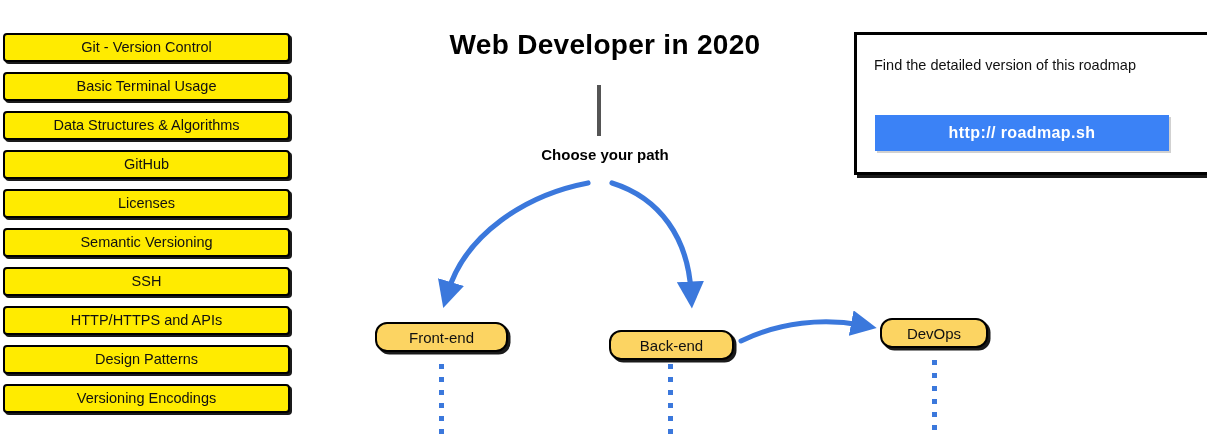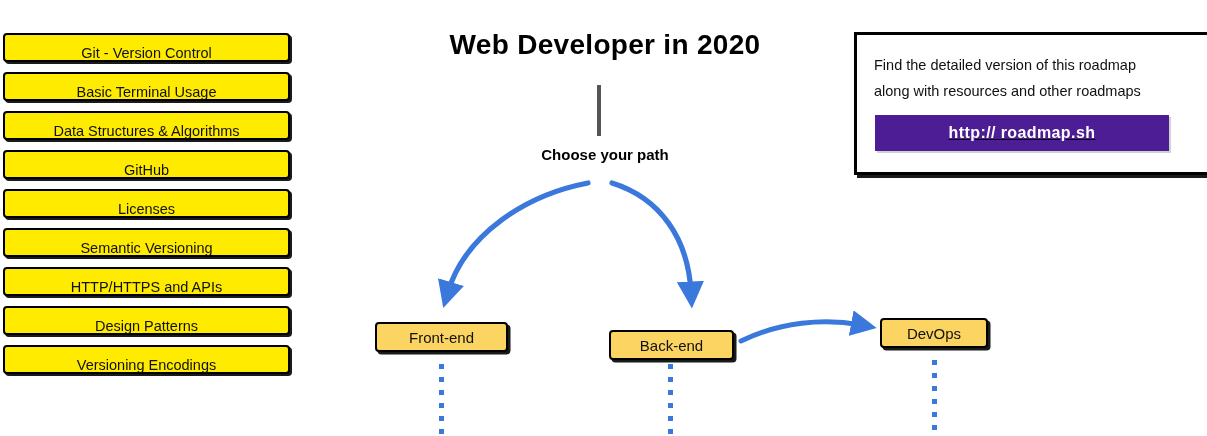--- a/index.html
+++ b/index.html
@@ -41,21 +41,21 @@
   }
   .req-item {
     position: relative;
     height: 29px;
     margin-bottom: 10px;
     background: #ffeb00;
     border: 2.5px solid #000000;
     border-radius: 4px;
     box-shadow: 2px 2px 0 #1a1a1a;
     display: flex;
-    align-items: flex-end;
+    align-items: center;
     justify-content: center;
     box-sizing: border-box;
   }
   .req-label {
     font-size: 14.5px;
     line-height: 1;
     color: #111111;
     white-space: nowrap;
   }
 
@@ -97,21 +97,21 @@
     width: 1207px;
     height: 436px;
     pointer-events: none;
   }
 
   .node-box {
     position: absolute;
     height: 30px;
     background: #fcd462;
     border: 2.5px solid #000000;
-    border-radius: 4px;
+    border-radius: 12px;
     box-shadow: 2.5px 2.5px 0 #1a1a1a;
     display: flex;
     align-items: center;
     justify-content: center;
     box-sizing: border-box;
   }
   .node-label {
     font-size: 15px;
     line-height: 1;
     color: #111111;
@@ -157,27 +157,26 @@
     white-space: nowrap;
   }
   #card-line-1 { top: 22px; }
   #card-line-2 { top: 48px; }
   #roadmap-link-button {
     position: absolute;
     left: 18px;
     top: 80px;
     width: 294px;
     height: 36px;
-    background: #4c1d95;
+    background: #3b82f6;
     box-shadow: 2px 2px 0 rgba(0,0,0,0.18);
     display: flex;
     align-items: center;
     justify-content: center;
     cursor: pointer;
-    text-decoration: underline;
   }
   #roadmap-link-label {
     color: #ffffff;
     font-size: 16px;
     font-weight: bold;
     letter-spacing: 0.4px;
     white-space: nowrap;
   }
 </style>
 </head>
@@ -195,20 +194,23 @@
       <span class="req-label">Data Structures &amp; Algorithms</span>
     </div>
     <div class="req-item">
       <span class="req-label">GitHub</span>
     </div>
     <div class="req-item">
       <span class="req-label">Licenses</span>
     </div>
     <div class="req-item">
       <span class="req-label">Semantic Versioning</span>
+    </div>
+    <div class="req-item">
+      <span class="req-label">SSH</span>
     </div>
     <div class="req-item">
       <span class="req-label">HTTP/HTTPS and APIs</span>
     </div>
     <div class="req-item">
       <span class="req-label">Design Patterns</span>
     </div>
     <div class="req-item">
       <span class="req-label">Versioning Encodings</span>
     </div>
@@ -263,17 +265,16 @@
   <span></span>
     <span></span>
     <span></span>
     <span></span>
     <span></span>
     <span></span>
 </div>
 
 <div id="roadmap-card">
   <div class="card-line" id="card-line-1">Find the detailed version of this roadmap</div>
-  <div class="card-line" id="card-line-2">along with resources and other roadmaps</div>
   <div id="roadmap-link-button">
     <span id="roadmap-link-label">http:// roadmap.sh</span>
   </div>
 </div>
 
 </body></html>

